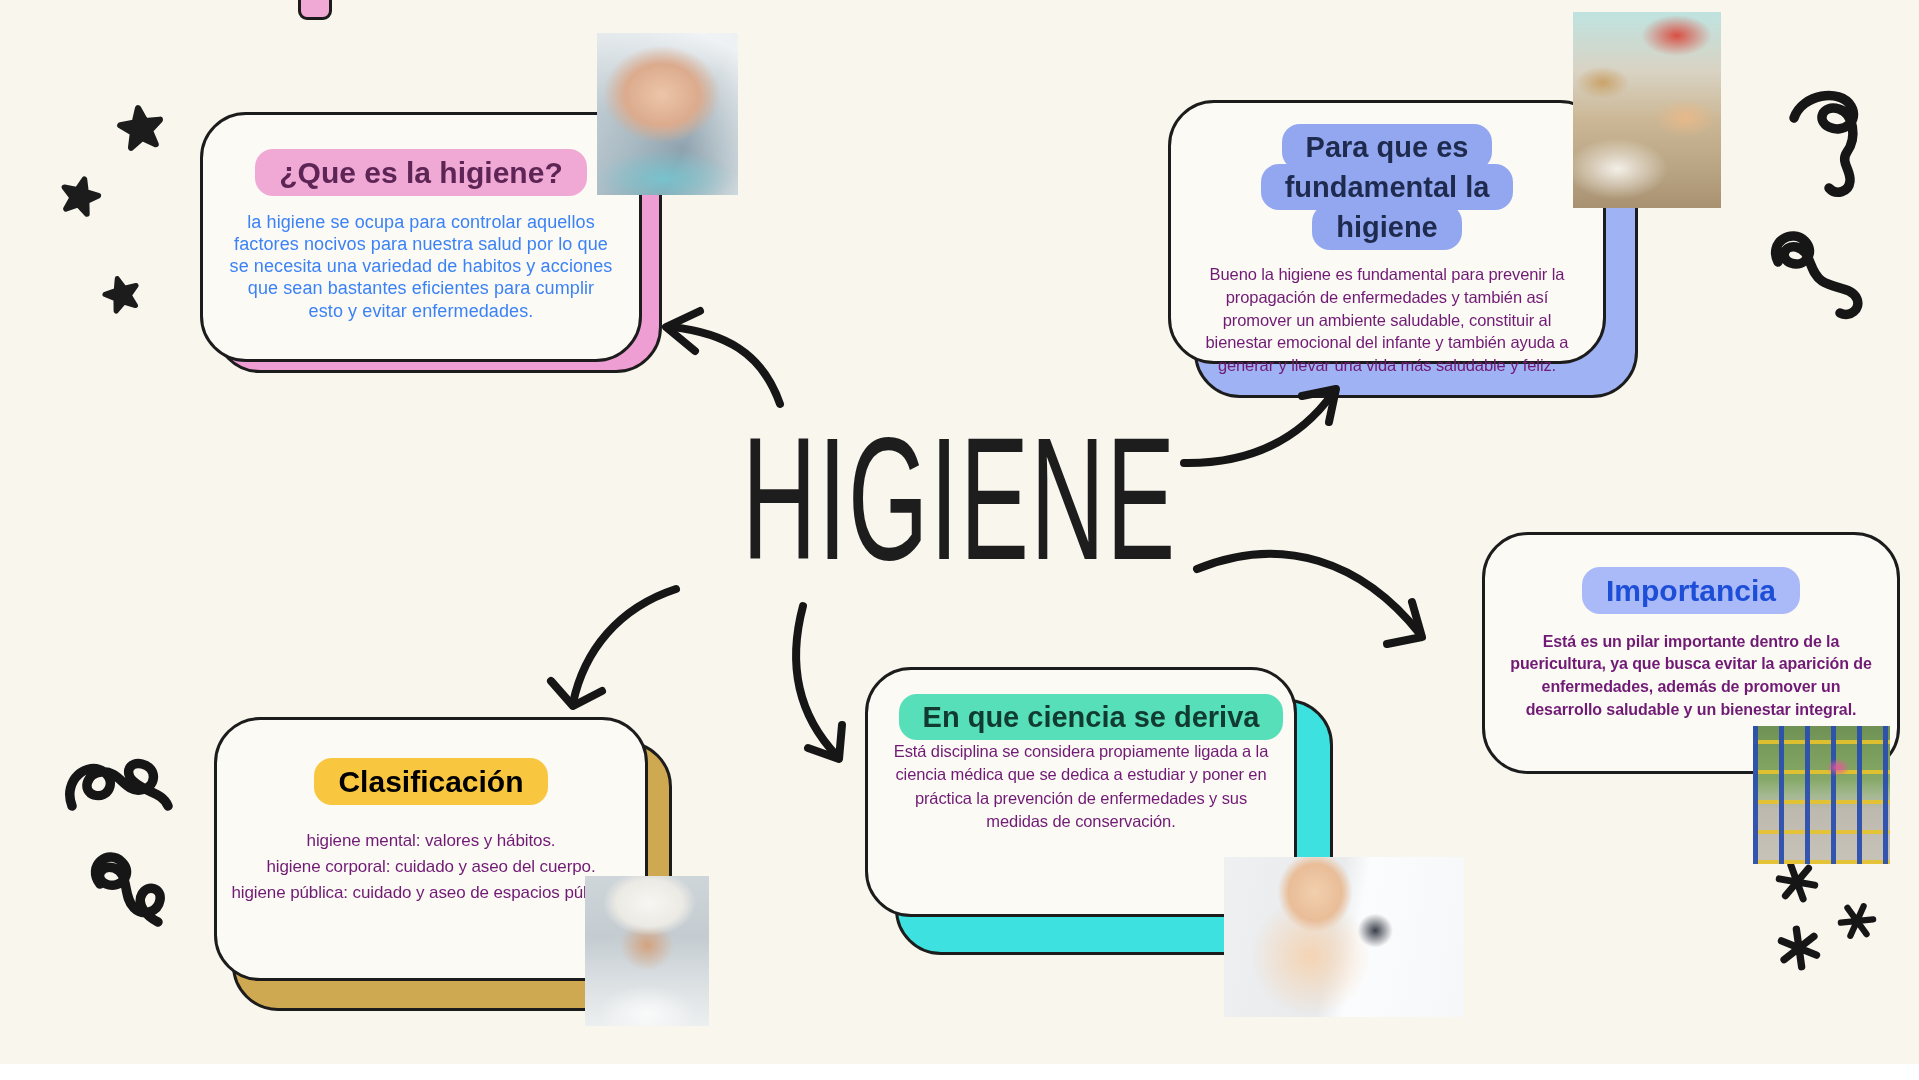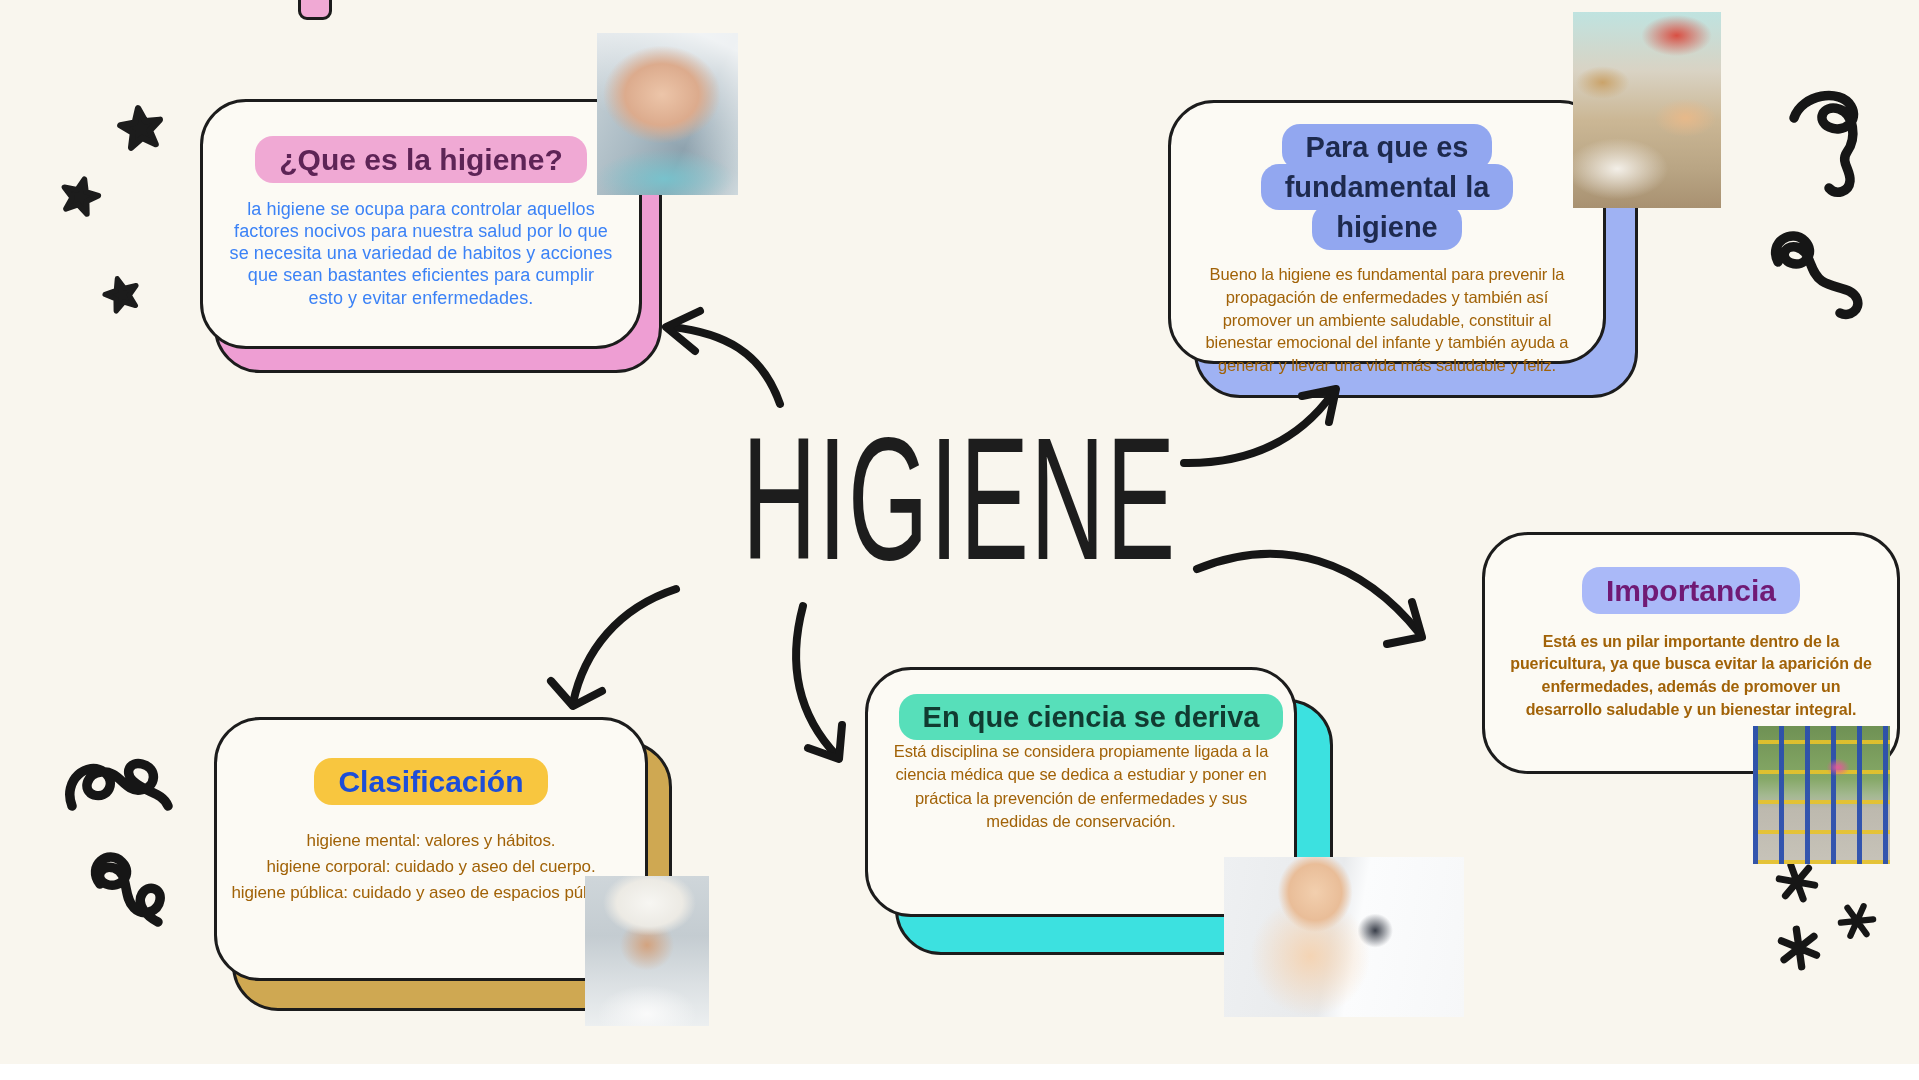--- a/index.html
+++ b/index.html
@@ -6,48 +6,48 @@
   .canvas{position:relative;width:1919px;height:1080px;background:#f9f6ee;overflow:hidden;
           font-family:"Liberation Sans",sans-serif;}
 
   
   .shadow{position:absolute;border:3px solid #1c1c1c;border-radius:46px;z-index:1;}
   .card{position:absolute;background:#fcfaf4;border:3px solid #1c1c1c;border-radius:46px;z-index:2;
         box-sizing:border-box;}
   .badge-row{text-align:center;}
   .hl{display:inline;border-radius:18px;padding:7px 24px;font-weight:bold;font-size:30px;
       line-height:1.45;-webkit-box-decoration-break:clone;box-decoration-break:clone;}
-  .body{text-align:center;color:#a16207;letter-spacing:-0.1px;}
-
-  .c1 {left:200px;top:99px;width:442px;height:250px;}
+  .body{text-align:center;color:#701a75;letter-spacing:-0.1px;}
+
+  .c1 {left:200px;top:112px;width:442px;height:250px;}
   .c1s{left:214px;top:117px;width:442px;height:250px;background:#ee9ed3;}
   .hl1{background:#f0a9d4;color:#5d2456;}
   .b1{margin:16px 26px 0;font-size:18px;line-height:1.24;color:#3b82f6;letter-spacing:0.1px;}
   .c1 .badge-row{margin-top:36px;}
 
   .c2 {left:1168px;top:100px;width:438px;height:264px;}
   .c2s{left:1194px;top:128px;width:438px;height:264px;background:#9fb2f3;}
   .hl2{background:#92a7f0;color:#1e2a4e;font-size:29px;line-height:1.38;}
   .b2{margin:16px 20px 0;font-size:16.5px;line-height:1.38;}
   .c2 .badge-row{margin-top:24px;padding:0 64px;}
 
   .c3 {left:1482px;top:532px;width:418px;height:242px;}
-  .hl3{background:#aab9f8;color:#701a75;}
+  .hl3{background:#aab9f8;color:#1d4ed8;}
   .b3{margin:18px 20px 0;font-size:16px;line-height:1.42;font-weight:bold;}
   .c3 .badge-row{margin-top:34px;}
 
   .c4 {left:865px;top:667px;width:432px;height:250px;}
   .c4s{left:895px;top:699px;width:432px;height:250px;background:#3ce1e0;}
   .hl4{background:#57dfba;color:#113b31;font-size:29px;}
   .b4{margin:2px 24px 0;font-size:16.5px;line-height:1.42;}
   .c4 .badge-row{margin-top:26px;padding-left:20px;}
 
   .c5 {left:214px;top:717px;width:434px;height:264px;}
   .c5s{left:232px;top:741px;width:434px;height:264px;background:#cfa852;}
-  .hl5{background:#f8c63f;color:#1d4ed8;}
+  .hl5{background:#f8c63f;color:#000000;}
   .b5{margin:24px 14px 0;font-size:17px;line-height:1.55;}
   .c5 .badge-row{margin-top:40px;}
 
   
   .title{position:absolute;left:742px;top:398px;z-index:3;font-size:152px;font-weight:normal;
          color:#1d1d1d;letter-spacing:2px;white-space:nowrap;
          transform:scale(0.68,1.15);transform-origin:top left;}
 
   
   .photo{position:absolute;z-index:5;}

